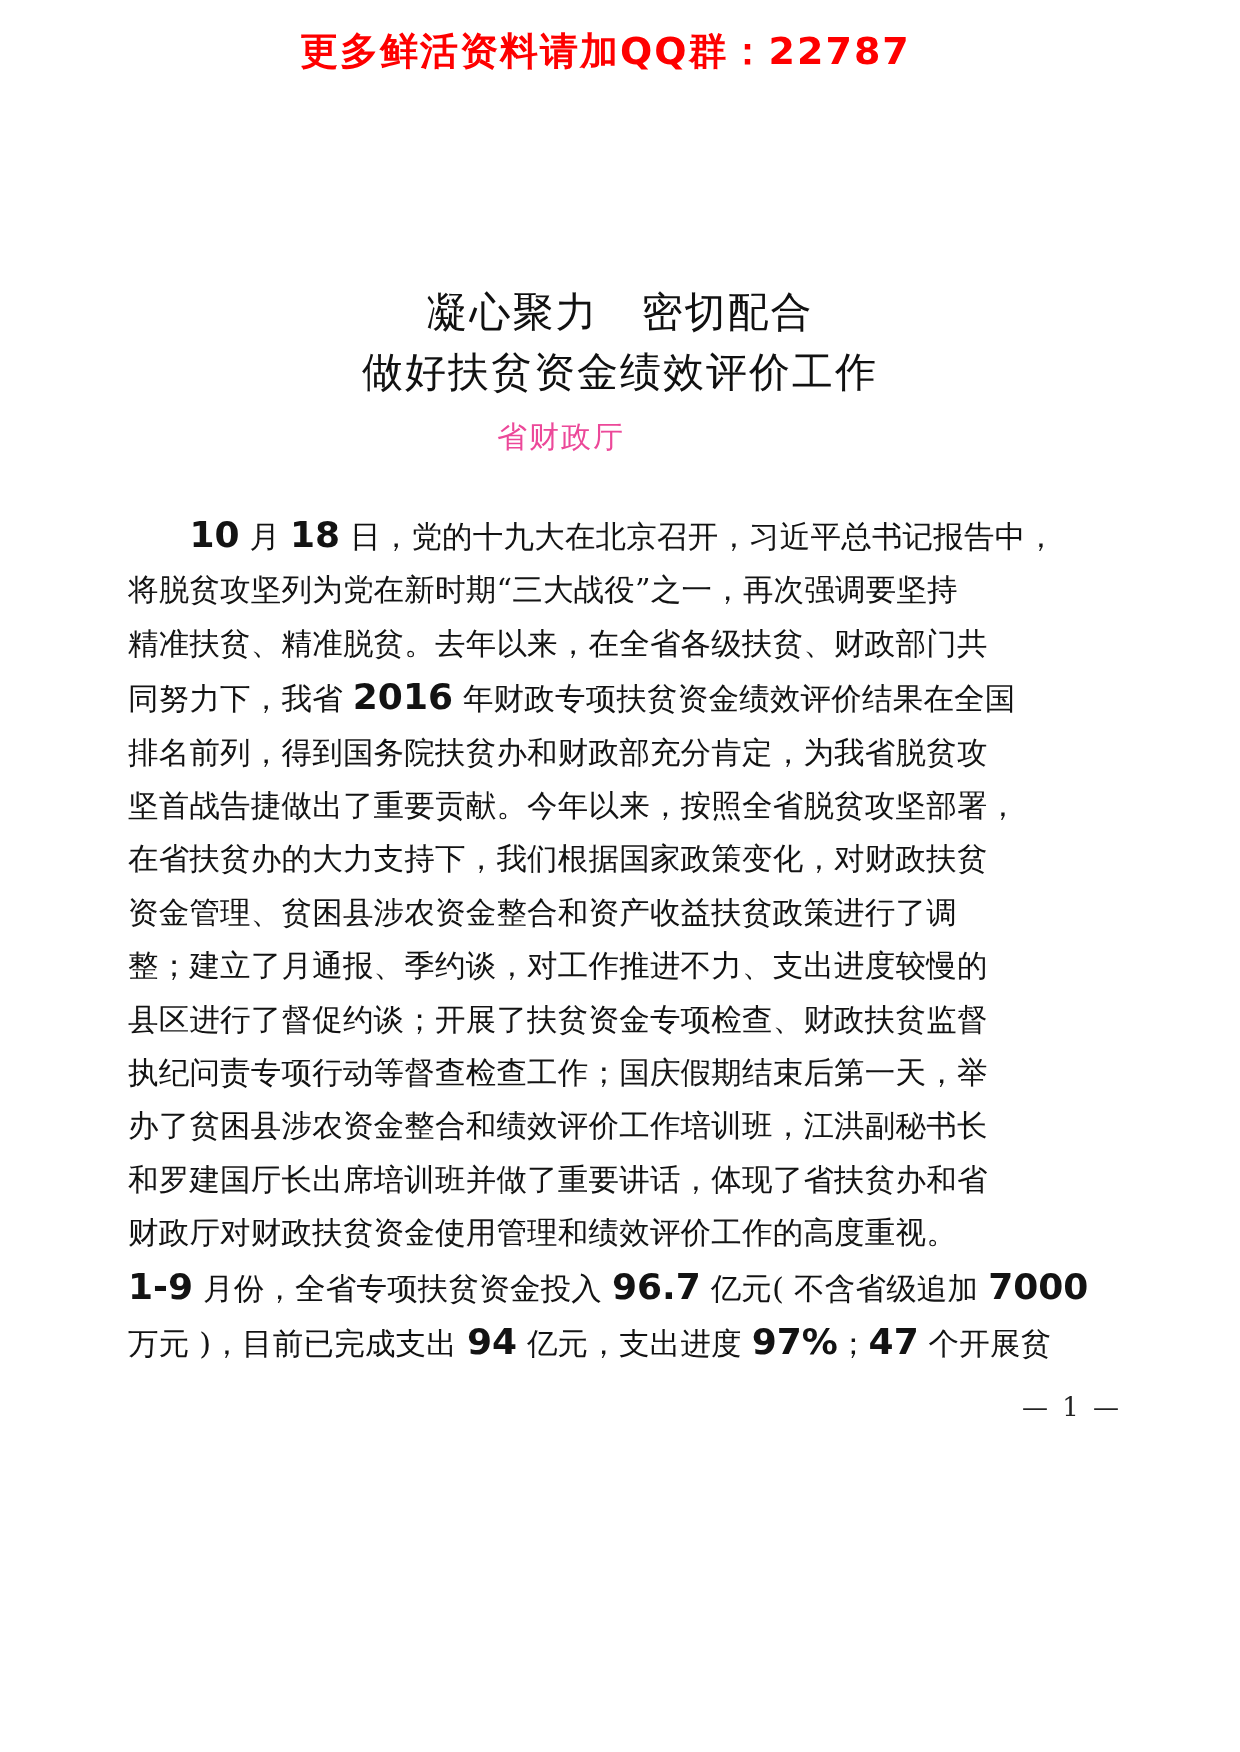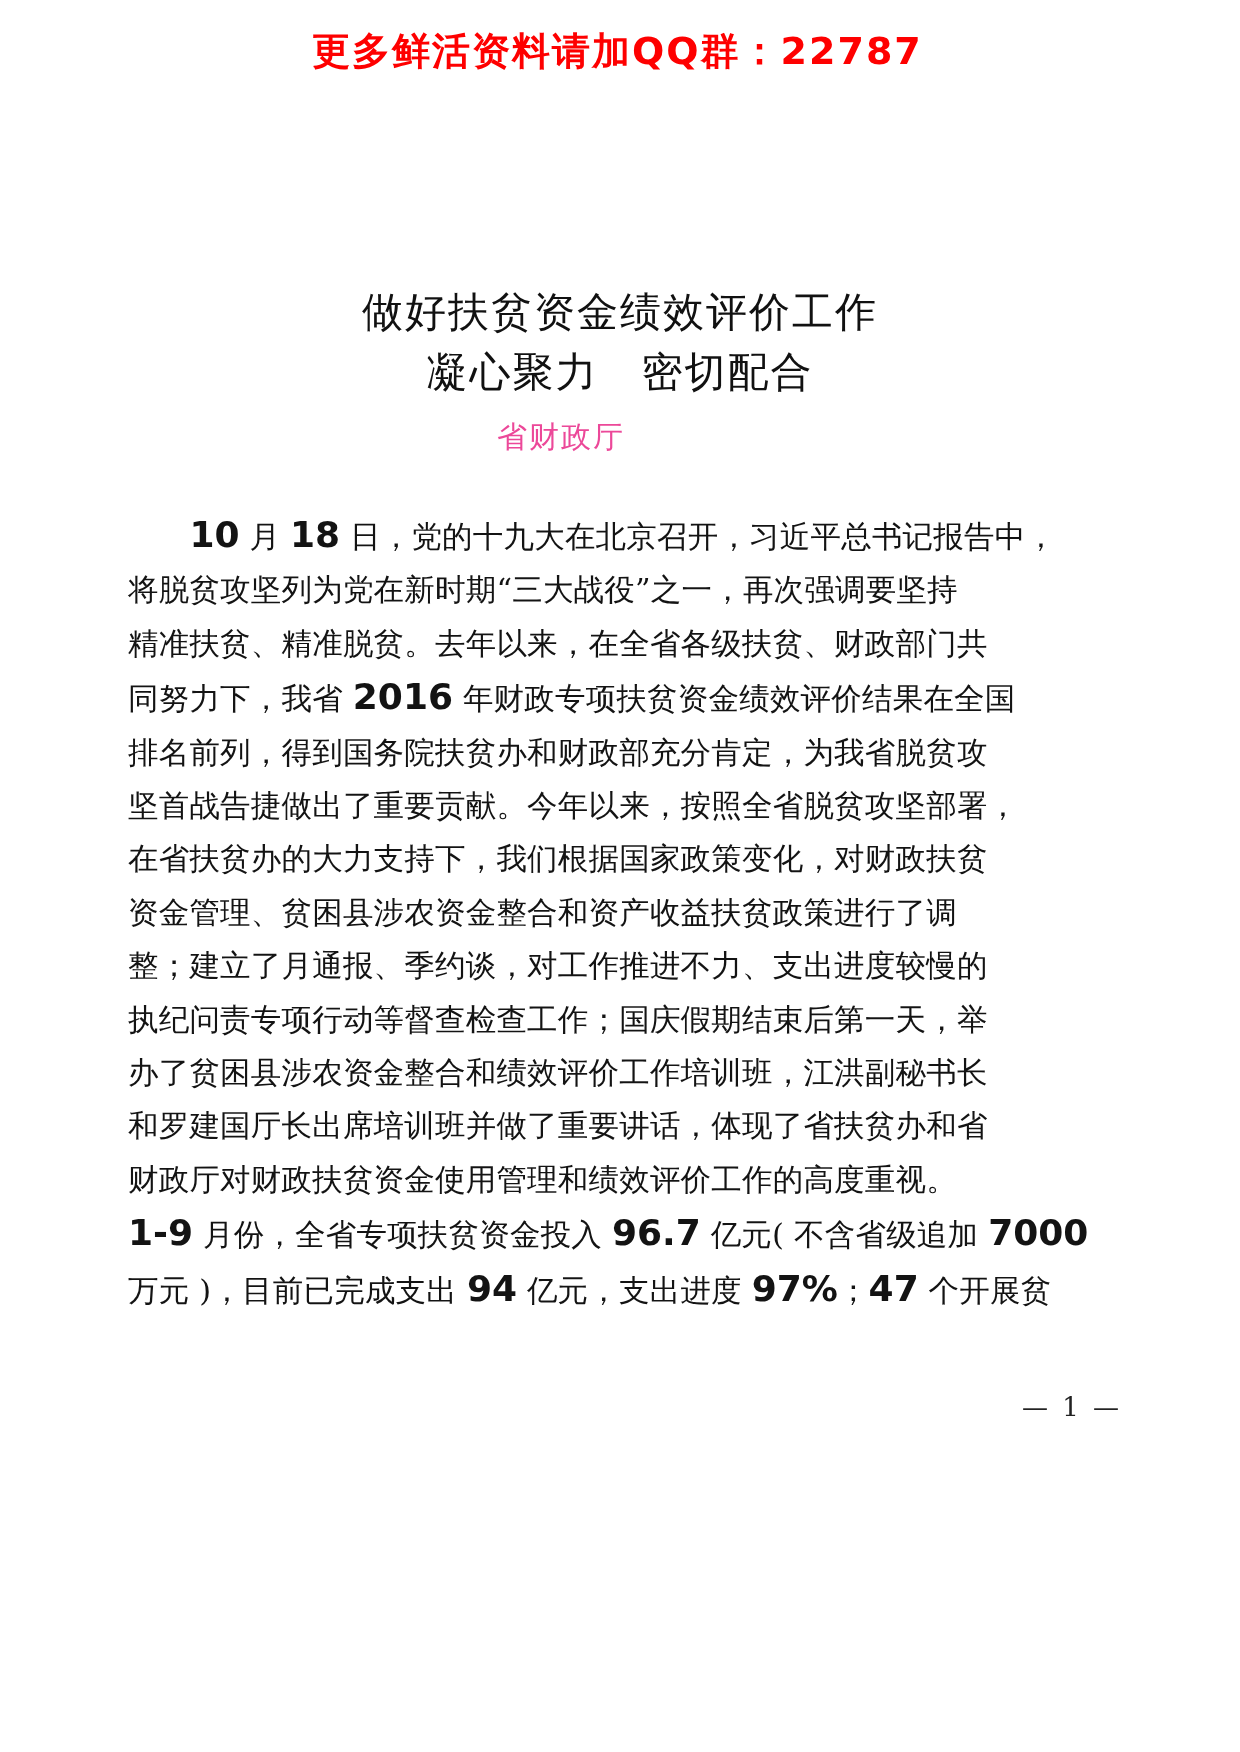--- a/index.html
+++ b/index.html
@@ -18,21 +18,21 @@
     margin: 0 auto;
     background: #ffffff;
     overflow: hidden;
     box-sizing: border-box;
   }
 
   
   .watermark {
     position: absolute;
     top: 26px;
-    left: 12px;
+    left: 0;
     width: 988px;
     height: 58px;
     overflow: hidden;
     white-space: nowrap;
   }
   .watermark-text {
     display: block;
     position: absolute;
     left: 300px;
     top: 0;
@@ -109,35 +109,36 @@
 </head>
 <body>
 
 <div class="page">
 
   <div class="watermark">
     <span class="watermark-text">更多鲜活资料请加QQ群：22787</span>
   </div>
 
   <div class="title-block">
+    <div class="doc-title-line">凝心聚力　密切配合</div>
     <div class="doc-title-line">做好扶贫资金绩效评价工作</div>
-    <div class="doc-title-line">凝心聚力　密切配合</div>
     <div class="byline">省财政厅</div>
   </div>
 
   <div class="body-block">
       <div class="body-line">　　<span class="num">10</span> 月 <span class="num">18</span> 日，党的十九大在北京召开，习近平总书记报告中，</div>
       <div class="body-line">将脱贫攻坚列为党在新时期“三大战役”之一，再次强调要坚持</div>
       <div class="body-line">精准扶贫、精准脱贫。去年以来，在全省各级扶贫、财政部门共</div>
       <div class="body-line">同努力下，我省 <span class="num">2016</span> 年财政专项扶贫资金绩效评价结果在全国</div>
       <div class="body-line">排名前列，得到国务院扶贫办和财政部充分肯定，为我省脱贫攻</div>
       <div class="body-line">坚首战告捷做出了重要贡献。今年以来，按照全省脱贫攻坚部署，</div>
       <div class="body-line">在省扶贫办的大力支持下，我们根据国家政策变化，对财政扶贫</div>
       <div class="body-line">资金管理、贫困县涉农资金整合和资产收益扶贫政策进行了调</div>
       <div class="body-line">整；建立了月通报、季约谈，对工作推进不力、支出进度较慢的</div>
+      <div class="body-line">县区进行了督促约谈；开展了扶贫资金专项检查、财政扶贫监督</div>
       <div class="body-line">执纪问责专项行动等督查检查工作；国庆假期结束后第一天，举</div>
       <div class="body-line">办了贫困县涉农资金整合和绩效评价工作培训班，江洪副秘书长</div>
       <div class="body-line">和罗建国厅长出席培训班并做了重要讲话，体现了省扶贫办和省</div>
       <div class="body-line">财政厅对财政扶贫资金使用管理和绩效评价工作的高度重视。</div>
       <div class="body-line"><span class="num">1-9</span> 月份，全省专项扶贫资金投入 <span class="num">96.7</span> 亿元( 不含省级追加 <span class="num">7000</span></div>
       <div class="body-line">万元 )，目前已完成支出 <span class="num">94</span> 亿元，支出进度 <span class="num">97%</span>；<span class="num">47</span> 个开展贫</div>
     </div>
 
   <div class="page-number">— 1 —</div>
 

